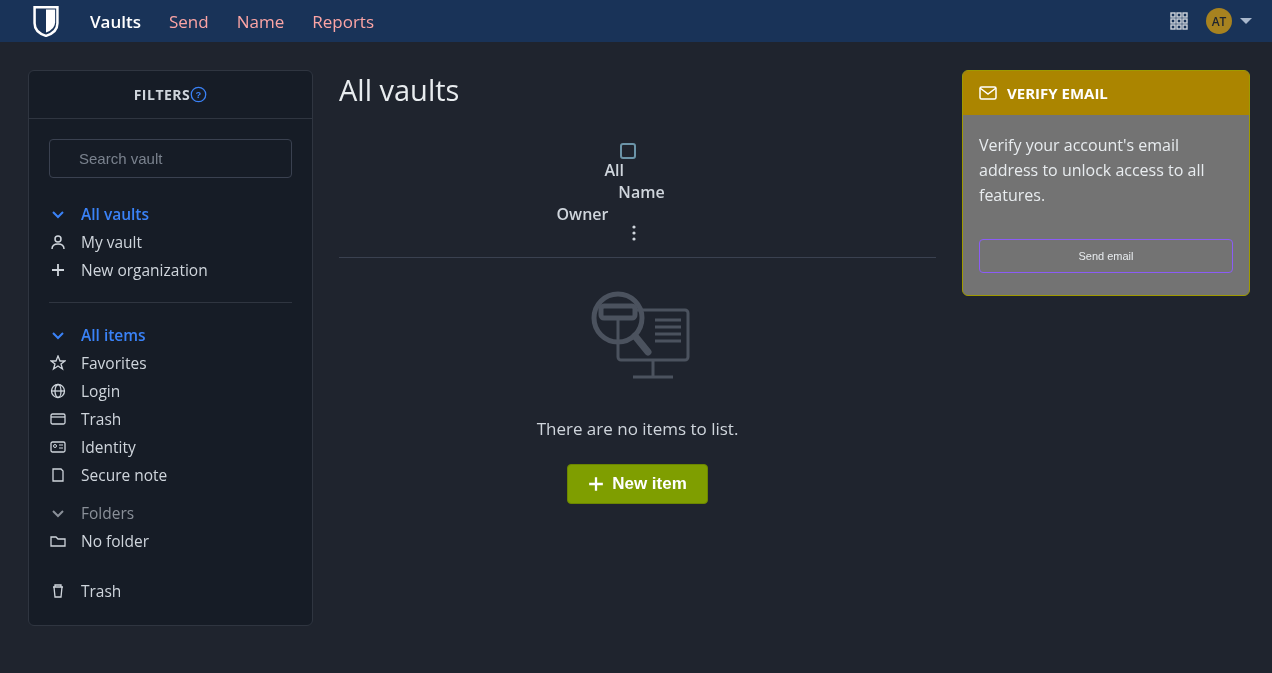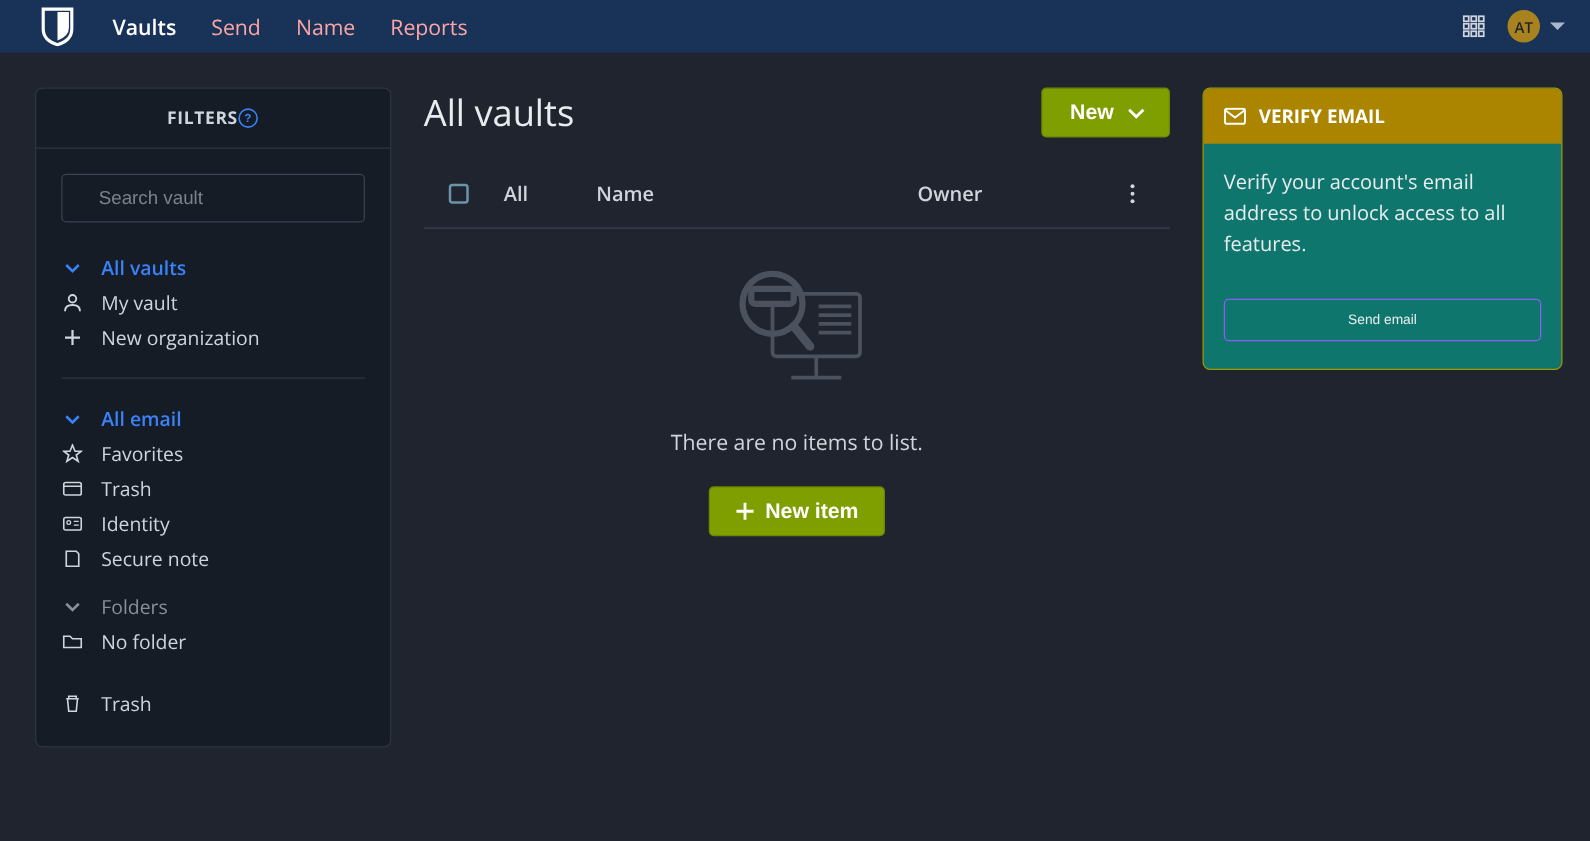--- a/index.html
+++ b/index.html
@@ -169,20 +169,21 @@
     width: 100%;
   }
   .table-head {
     display: flex;
     align-items: center;
     padding: 0 12px 16px 20px;
     border-bottom: 1px solid #3a4150;
     color: var(--text);
     font-size: 16px;
     font-weight: 600;
+    flex-direction: column;
   }
   .col-check { width: 44px; }
   .col-all { width: 74px; }
   .col-name { flex: 1; }
   .col-owner { width: 170px; }
   .col-menu { width: 20px; text-align: right; color: var(--text); cursor:pointer; }
   .checkbox {
     width: 16px; height: 16px;
     border: 2px solid #6b94a8;
     border-radius: 3px;
@@ -214,21 +215,21 @@
     gap: 8px;
     cursor: pointer;
   }
   .right {
     width: 288px;
   }
   .verify-card {
     border: 1px solid var(--teal-border);
     border-radius: 6px;
     overflow: hidden;
-    background: #0f766e;
+    background: #737373;
   }
   .verify-head {
     background: var(--yellow);
     color: #fff;
     font-weight: 700;
     padding: 12px 16px;
     display: flex;
     align-items: center;
     gap: 10px;
     font-size: 15px;
@@ -335,29 +336,39 @@
 
       <hr class="sep">
       
       <div class="tree-section" style="margin-top:0">
         <div class="tree-item active">
           <span class="tree-icon">
               <svg width="14" height="14" viewBox="0 0 14 14">
                 <path d="M2 5 L7 10 L12 5" fill="none" stroke="#3a82f7" stroke-width="2"></path>
               </svg>
             </span>
-          <span>All email</span>
+          <span>All items</span>
         </div>
         <div class="tree-item">
           <span class="tree-icon">
               <svg width="16" height="16" viewBox="0 0 16 16">
                 <path d="M8 1 L10 6 L15 6 L11 9 L12.5 14 L8 11 L3.5 14 L5 9 L1 6 L6 6 Z" fill="none" stroke="#cfd5dc" stroke-width="1.3"></path>
               </svg>
             </span>
           <span>Favorites</span>
+        </div>
+        <div class="tree-item">
+          <span class="tree-icon">
+              <svg width="16" height="16" viewBox="0 0 16 16">
+                <circle cx="8" cy="8" r="6.5" fill="none" stroke="#cfd5dc" stroke-width="1.3"></circle>
+                <ellipse cx="8" cy="8" rx="3" ry="6.5" fill="none" stroke="#cfd5dc" stroke-width="1.3"></ellipse>
+                <path d="M1.5 8 H14.5" stroke="#cfd5dc" stroke-width="1.3"></path>
+              </svg>
+            </span>
+          <span>Login</span>
         </div>
         <div class="tree-item">
           <span class="tree-icon">
               <svg width="16" height="16" viewBox="0 0 16 16">
                 <rect x="1" y="3" width="14" height="10" rx="1.5" fill="none" stroke="#cfd5dc" stroke-width="1.3"></rect>
                 <path d="M1 6 H15" stroke="#cfd5dc" stroke-width="1.3"></path>
               </svg>
             </span>
           <span>Trash</span>
         </div>
@@ -405,26 +416,20 @@
             </span>
           <span>Trash</span>
         </div>
       </div>
     </div>
   </div>
 
   <div class="main">
     <div class="main-header">
       <h1 class="page-title">All vaults</h1>
-      <button class="btn-new">
-        <span>New</span>
-        <svg width="16" height="16" viewBox="0 0 14 14">
-            <path d="M2 5 L7 10 L12 5" fill="none" stroke="#fff" stroke-width="2"></path>
-          </svg>
-      </button>
     </div>
 
     <div class="table">
       <div class="table-head">
         <div class="col-check">
             <div class="checkbox"></div>
           </div>
         <div class="col-all">All</div>
         <div class="col-name">Name</div>
         <div class="col-owner">Owner</div>

